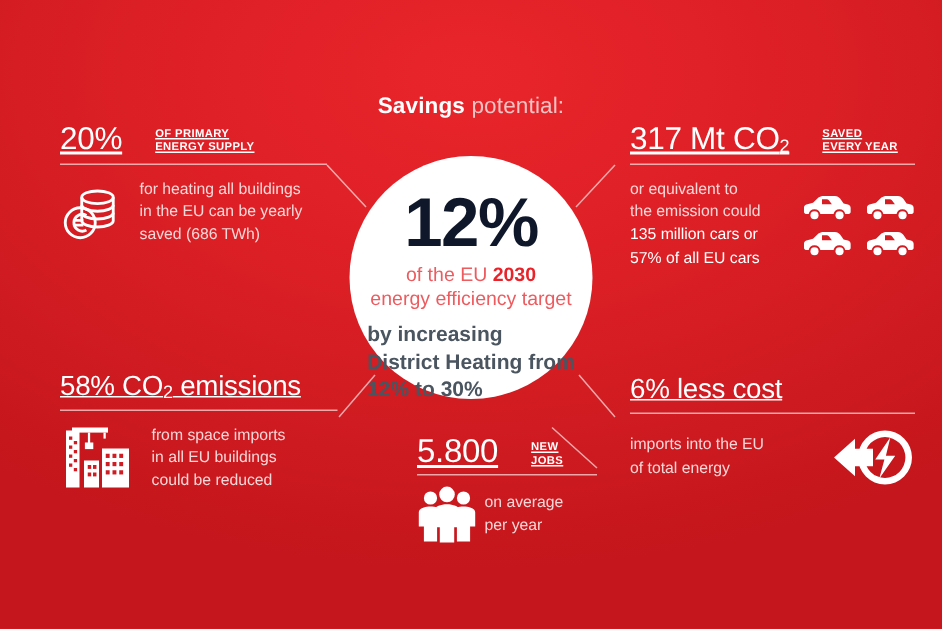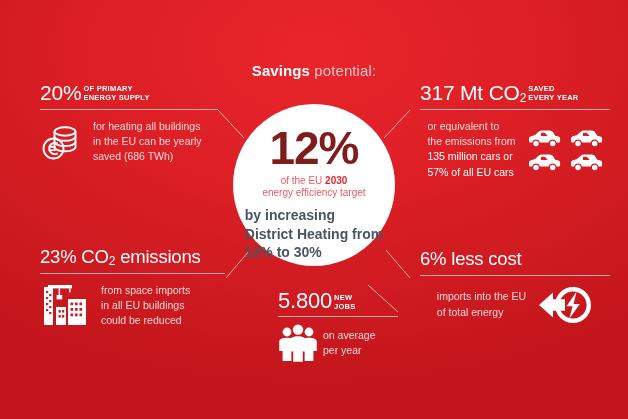--- a/index.html
+++ b/index.html
@@ -24,44 +24,44 @@
   .savings b{font-weight:bold;}
   .savings span{font-weight:normal;color:#f2c3c4;}
 
   
   .circle{
     position:absolute;left:233px;top:104px;width:162px;height:162px;
     border-radius:50%;background:#fff;
     display:flex;flex-direction:column;align-items:center;justify-content:flex-start;
     padding-top:22px;box-sizing:border-box;
   }
-  .c-big{font-size:46px;font-weight:bold;color:#7f1d1d;line-height:.96;letter-spacing:-1px;}
-  .c-mid{font-size:10px;color:#ed5b5f;line-height:1.2;text-align:center;margin-top:5px;font-weight:normal;}
+  .c-big{font-size:46px;font-weight:bold;color:#0f172a;line-height:.96;letter-spacing:-1px;}
+  .c-mid{font-size:13px;color:#ed5b5f;line-height:1.2;text-align:center;margin-top:5px;font-weight:normal;}
   .c-mid b{color:#e8232a;font-weight:bold;}
   .c-small{font-size:14px;color:#4a5560;font-weight:bold;line-height:1.32;margin-top:7px;}
 
   
   .blk{position:absolute;}
-  .blk .hdr{display:flex;align-items:flex-end;gap:2px;white-space:nowrap;}
+  .blk .hdr{display:flex;align-items:flex-end;gap:22px;white-space:nowrap;text-decoration:underline;}
   .blk .hdr .num{font-size:21px;font-weight:normal;color:#ffffff;line-height:1;letter-spacing:-.2px;}
   .blk .hdr .num sub{font-size:12px;vertical-align:baseline;position:relative;top:2px;}
   .blk .hdr .tag{font-size:7.5px;font-weight:bold;line-height:1.22;color:#fff;letter-spacing:.25px;padding-bottom:1px;}
   .rule{height:1px;background:rgba(255,255,255,.62);margin-top:6px;}
   .body{display:flex;align-items:center;gap:11px;margin-top:9px;}
   .body .txt{font-size:10.5px;line-height:1.45;color:#f6d7d8;}
   .body .txt b{color:#fff;font-weight:normal;}
 
   
   #blk-primary{left:40px;top:82px;width:178px;}
   #blk-co2saved{left:420px;top:82px;width:190px;}
   #blk-emissions{left:40px;top:248px;width:185px;}
   #blk-lesscost{left:420px;top:250px;width:190px;}
   #blk-jobs{left:278px;top:290px;width:120px;}
 
-  #blk-co2saved .body, #blk-lesscost .body{justify-content:center;}
+  #blk-co2saved .body, #blk-lesscost .body{justify-content:space-between;}
   #blk-emissions .hdr .num{font-size:18.5px;}
   #blk-lesscost .hdr .num{font-size:18.5px;}
   #blk-jobs .hdr .num{font-size:22px;color:#fff;}
   #blk-jobs .rule{margin-top:4px;}
   #blk-jobs .body{margin-top:7px;gap:5px;}
 
   
   .conn{position:absolute;overflow:visible;pointer-events:none;}
   .conn line{stroke:rgba(255,255,255,.62);stroke-width:1;}
 
@@ -120,21 +120,21 @@
       <div class="num"><span>317 Mt CO</span><sub>2</sub></div>
       <div class="tag">
         <div>SAVED</div>
         <div>EVERY YEAR</div>
       </div>
     </div>
     <div class="rule"></div>
     <div class="body">
       <span class="txt">
         <div>or equivalent to</div>
-        <div>the emissions from</div>
+        <div>the emission could</div>
         <div><b>135 million cars or</b></div>
         <div><b>57% of all EU cars</b></div>
       </span>
       <span class="icon">
         <svg width="76" height="48" viewBox="0 0 76 48" fill="#fff">
           <g>
             <path d="M2 13.5c0-1 .6-1.8 1.6-2.1l4.4-1.3 3.6-3.4C12.6 6 13.7 5.6 15 5.6h7.6c1.5 0 2.8.7 3.6 1.9l2.2 3.2 2.9.7c1.1.3 1.8 1.2 1.8 2.3v2.6c0 .7-.6 1.3-1.3 1.3h-2.3a4 4 0 0 0-7.8 0H12.9a4 4 0 0 0-7.8 0H3.3c-.7 0-1.3-.6-1.3-1.3v-2.8zM14 7.8v3.3h6.6l-2-2.6a1.9 1.9 0 0 0-1.5-.7H14z"></path>
             <circle cx="9" cy="18.5" r="2.7"></circle>
               <circle cx="25.7" cy="18.5" r="2.7"></circle>
           </g>
@@ -153,21 +153,21 @@
             <circle cx="9" cy="18.5" r="2.7"></circle>
               <circle cx="25.7" cy="18.5" r="2.7"></circle>
           </g>
         </svg>
       </span>
     </div>
   </div>
 
   <div class="blk" id="blk-emissions">
     <div class="hdr">
-      <div class="num"><span>23% CO</span><sub>2</sub><span> emissions</span></div>
+      <div class="num"><span>58% CO</span><sub>2</sub><span> emissions</span></div>
     </div>
     <div class="rule"></div>
     <div class="body">
       <span class="icon">
         <svg width="50" height="44" viewBox="0 0 50 44" fill="#fff">
           <rect x="4" y="4" width="9" height="38"></rect>
           <rect x="8" y="2" width="24" height="3.4"></rect>
           <rect x="18.6" y="5.4" width="1.5" height="7"></rect>
           <rect x="29" y="5.4" width="1.5" height="4"></rect>
           <rect x="16.6" y="12" width="5.6" height="4.4"></rect>

